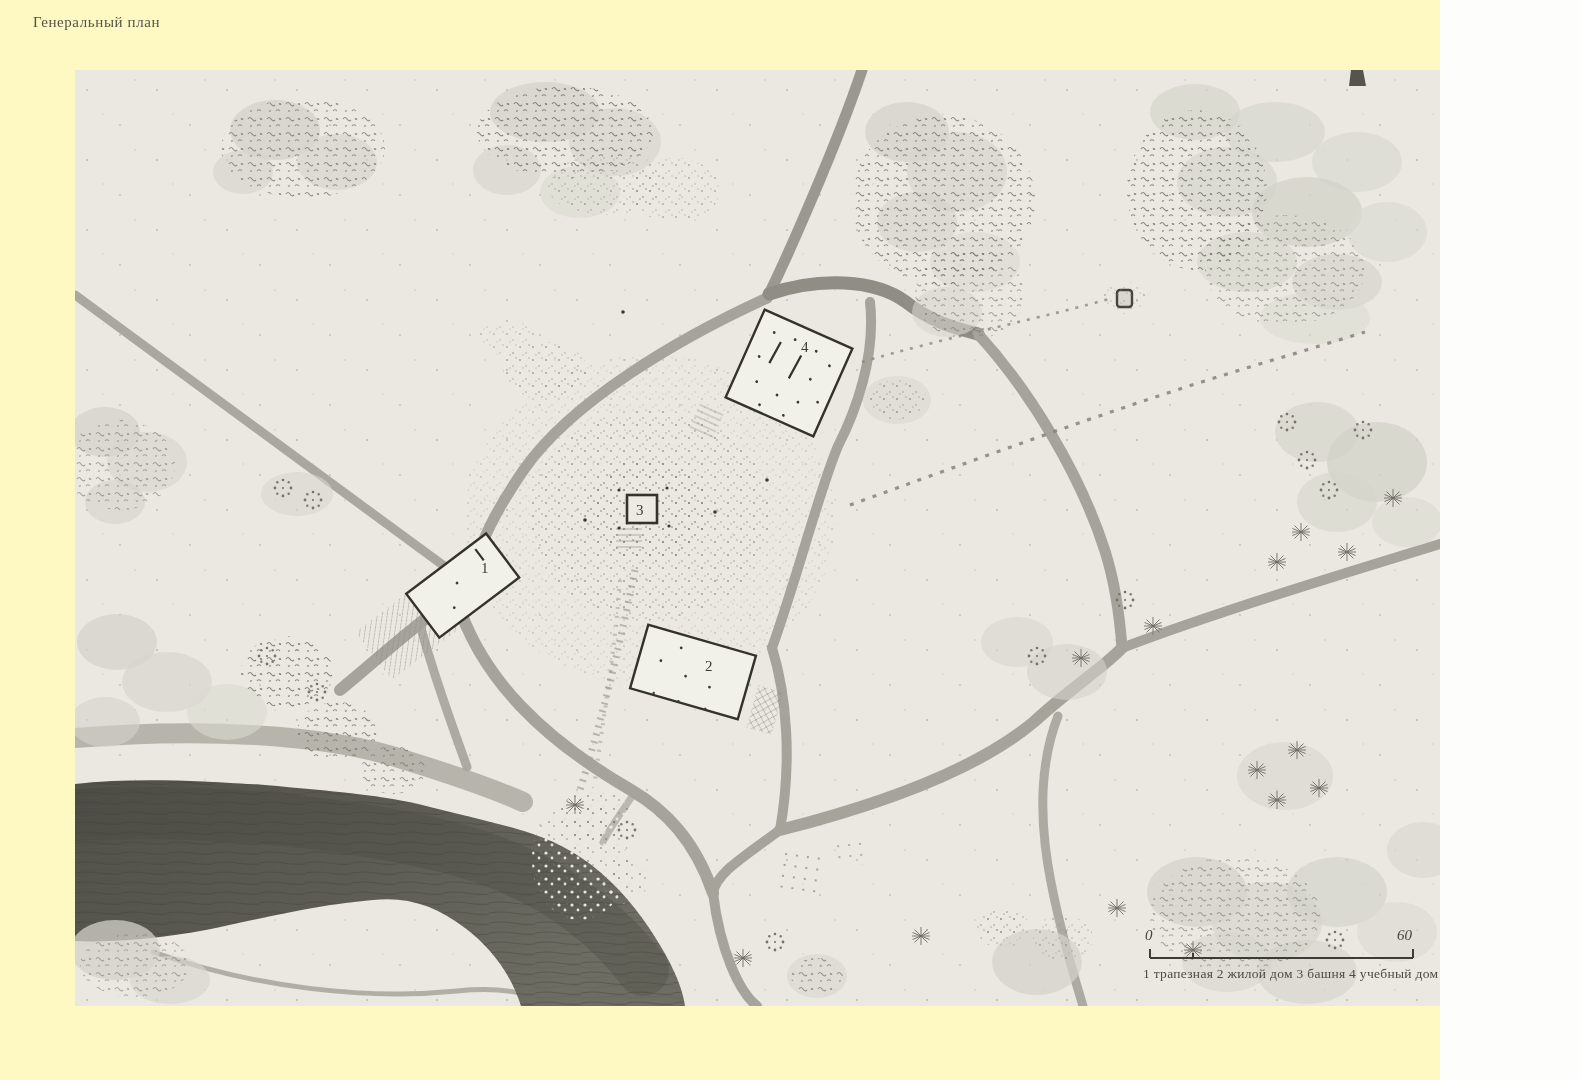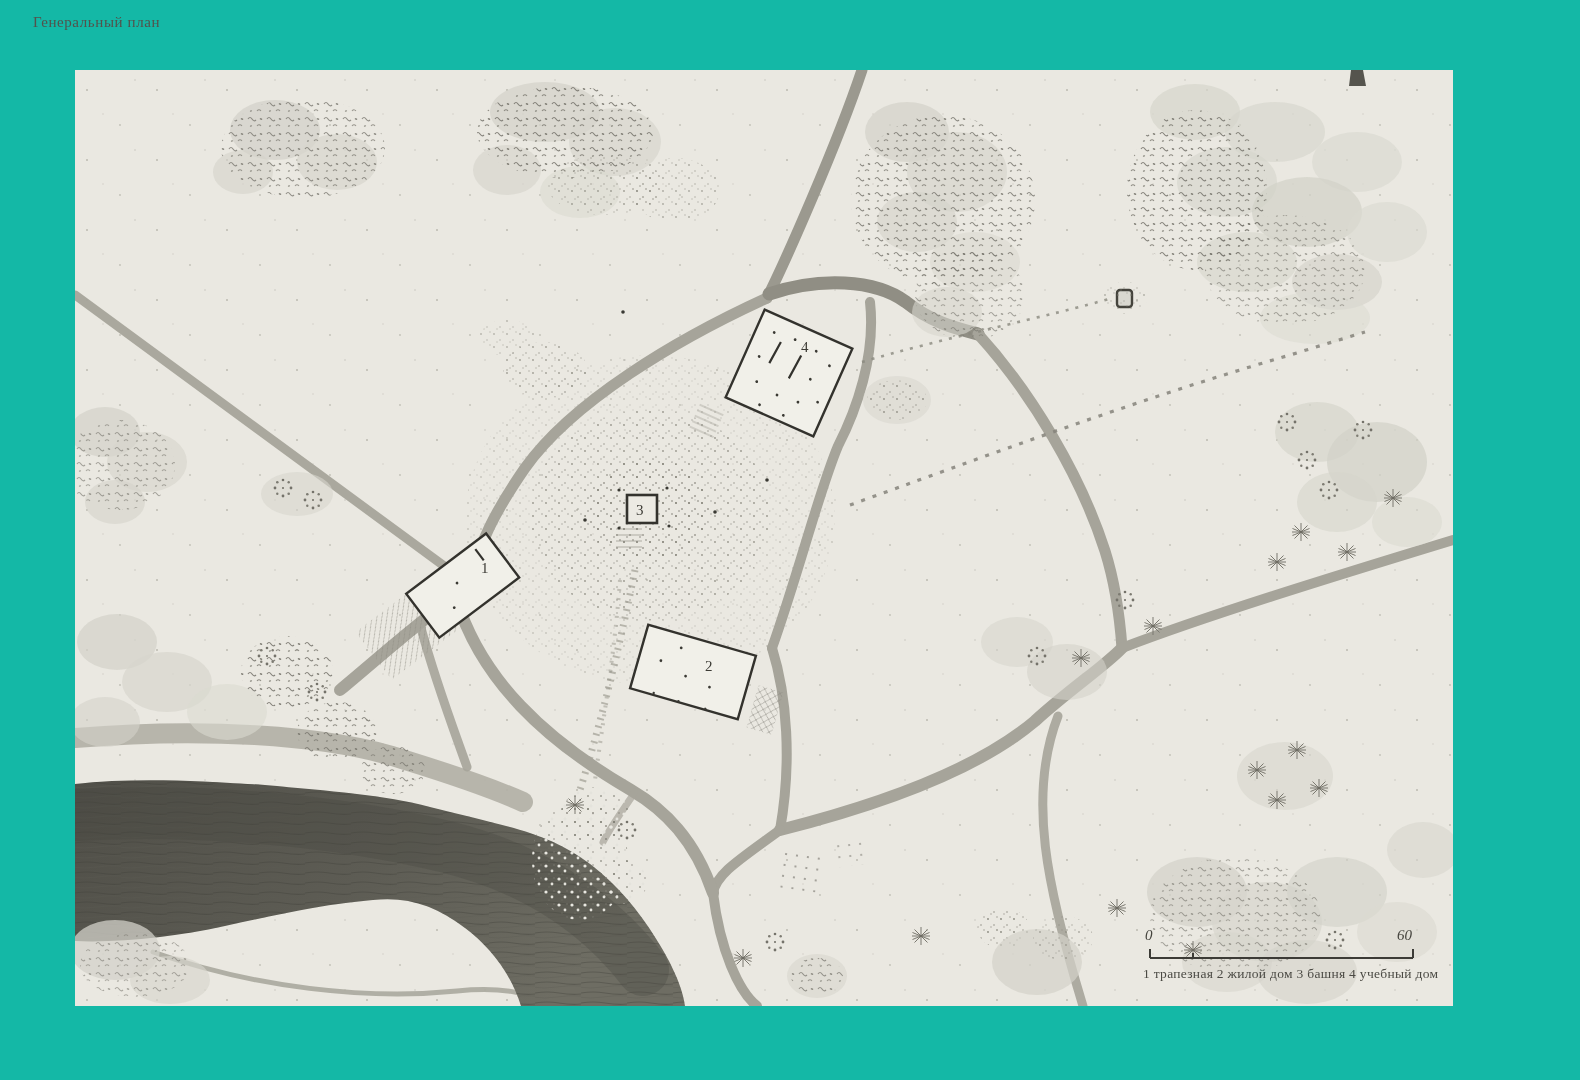--- a/index.html
+++ b/index.html
@@ -1,16 +1,16 @@
 <!DOCTYPE html>
 <html><head>
 <meta charset="utf-8">
 <style>
   html,body{margin:0;padding:0;background:#fdfdfc;}
-  .page{position:relative;width:1580px;height:1080px;background:#14b8a6;overflow:hidden;
+  .page{position:relative;width:1440px;height:1080px;background:#fef9c3;overflow:hidden;
         font-family:"Liberation Serif", serif;}
   .page-title{position:absolute;left:33px;top:14px;font-size:15px;color:#53524c;
               letter-spacing:.6px;}
   .plan{position:absolute;left:75px;top:70px;width:1378px;height:936px;background:#EAE8E1;}
   .plan svg{display:block;width:100%;height:100%;}
   text{font-family:"Liberation Serif", serif;fill:#3c3b35;}
   .bnum{font-size:15px;}
   .scalenum{font-size:15px;font-style:italic;fill:#45443e;}
   .caption{font-size:13.5px;fill:#4b4a44;letter-spacing:.3px;}
 </style>

